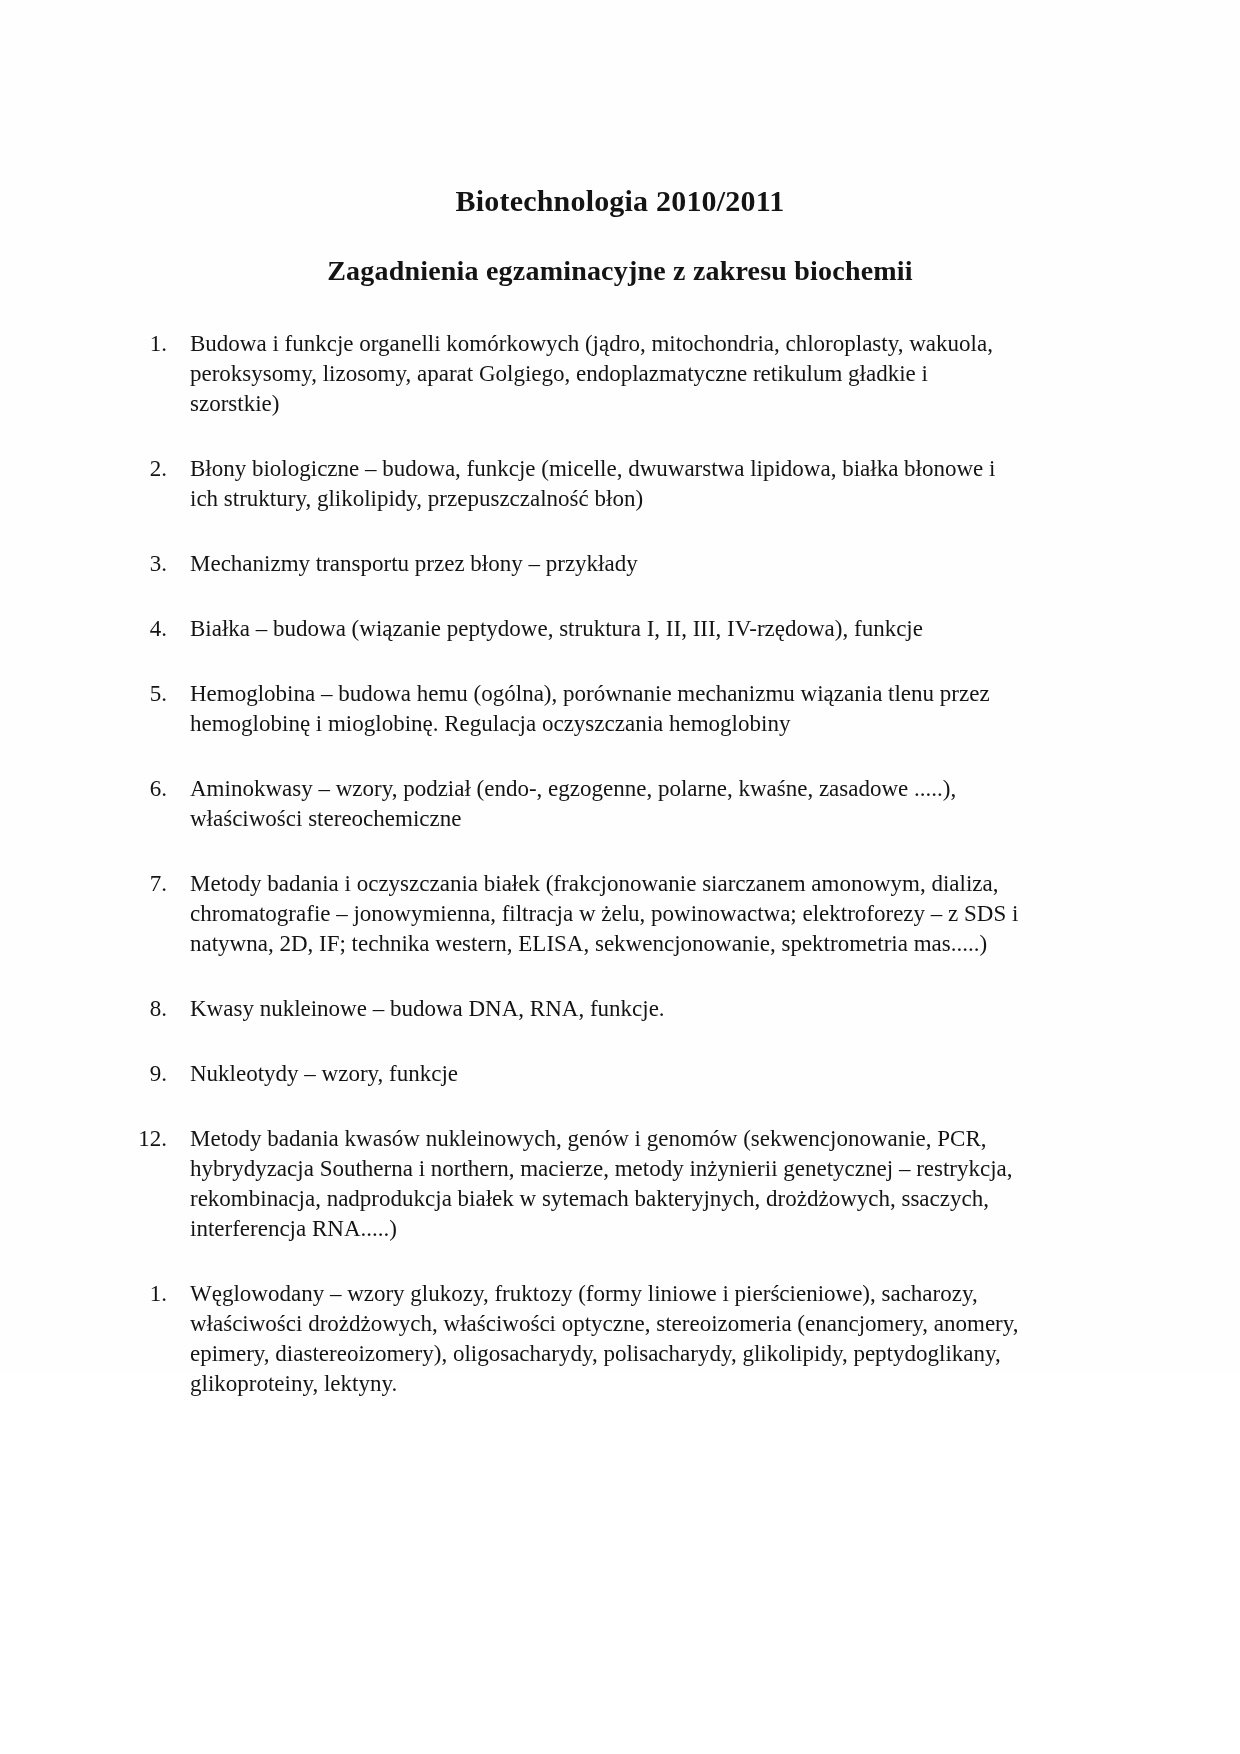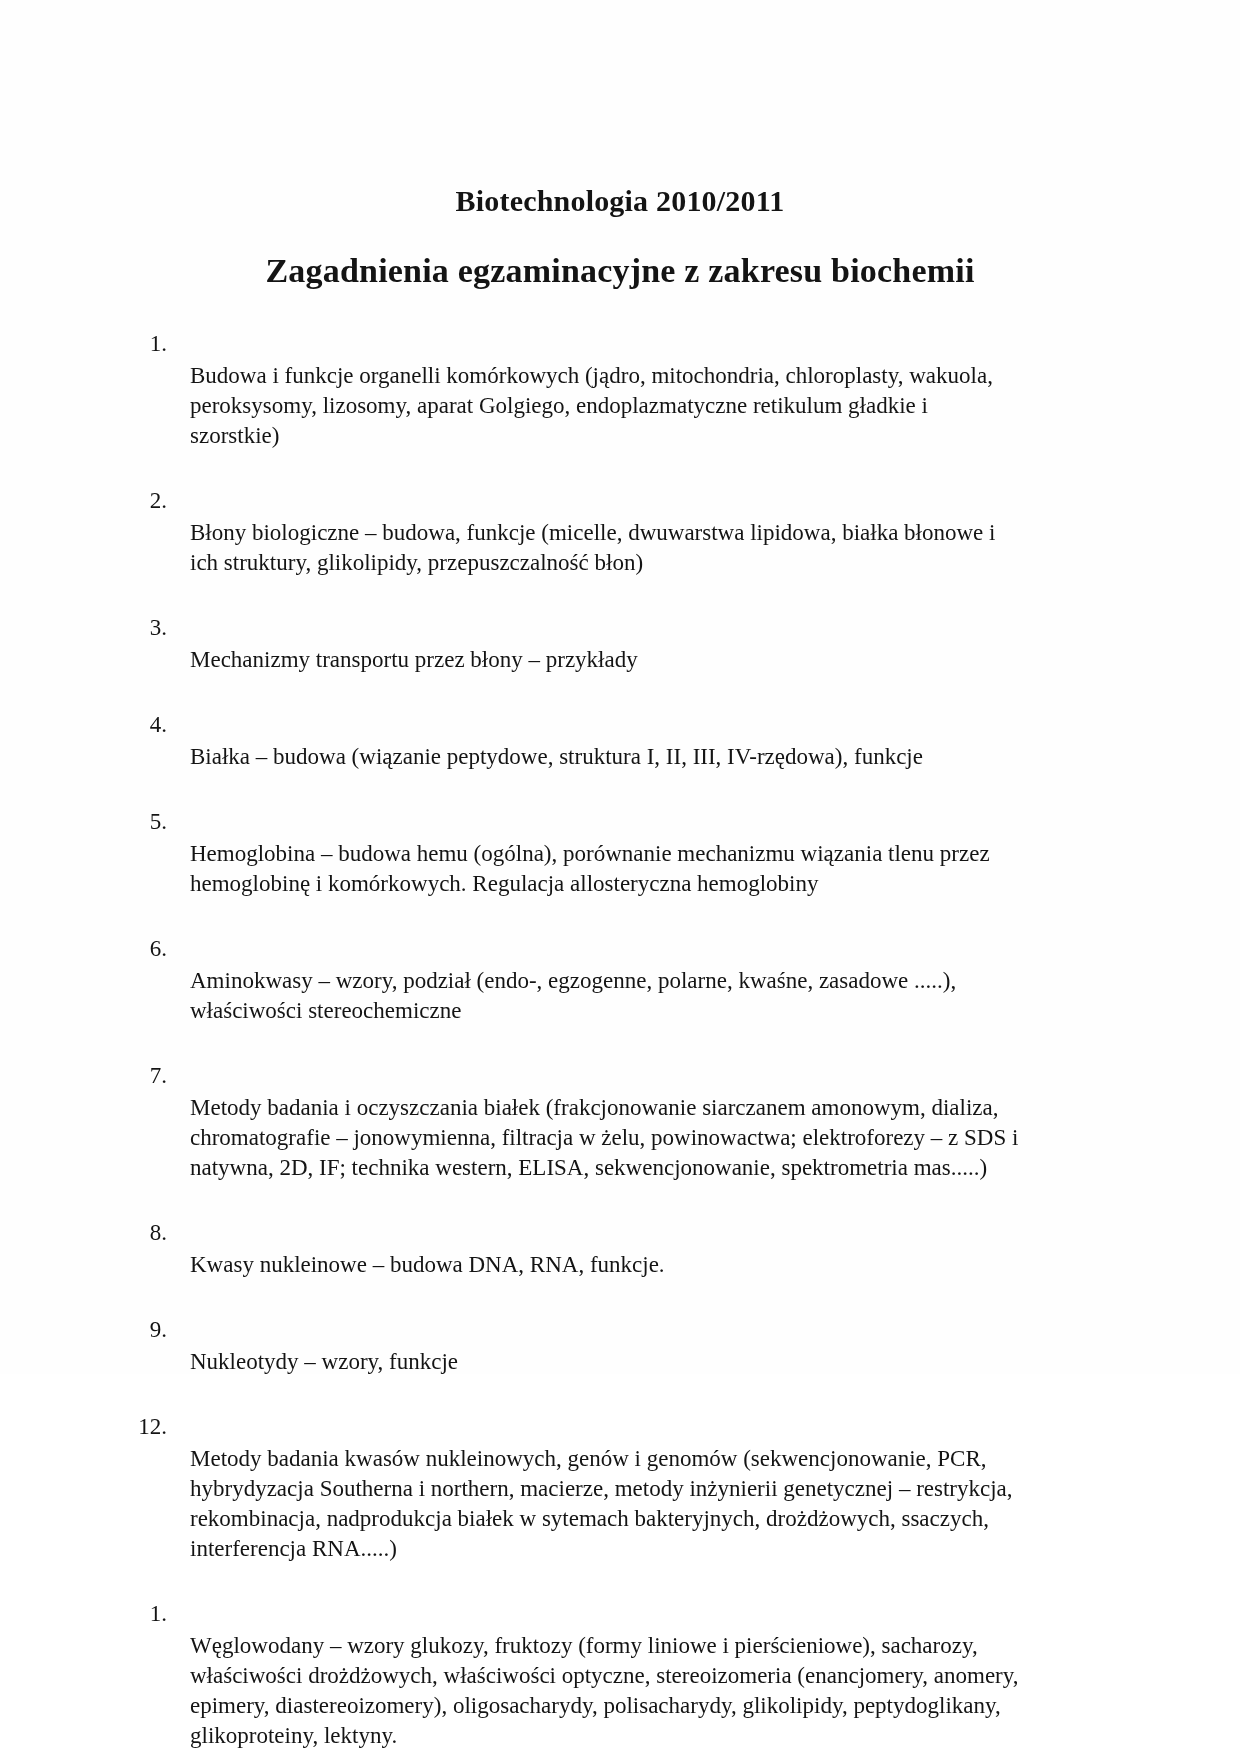--- a/index.html
+++ b/index.html
@@ -21,21 +21,21 @@
   .doc-title {
     text-align: center;
     font-weight: bold;
     font-size: 30px;
     line-height: 36px;
     letter-spacing: 0.2px;
   }
   .doc-subtitle {
     text-align: center;
     font-weight: bold;
-    font-size: 34px;
+    font-size: 28px;
     line-height: 31px;
     margin-top: 36px;
     letter-spacing: 0.2px;
   }
   .topic-list {
     margin-top: 43px;
     margin-left: 120px;
     width: 990px;
   }
   .topic-item {
@@ -49,21 +49,20 @@
   .item-number {
     flex: 0 0 47px;
     width: 47px;
     text-align: right;
   }
   .item-text {
     margin-left: 23px;
     width: 920px;
     white-space: pre-line;
     text-align: left;
-    margin-top: 32px;
   }
 </style>
 </head>
 <body>
 
 <div class="page">
 
   <h1 class="doc-title">Biotechnologia 2010/2011</h1>
 
   <h2 class="doc-subtitle">Zagadnienia egzaminacyjne z zakresu biochemii</h2>
@@ -89,21 +88,21 @@
     </div>
 
     <div class="topic-item">
       <span class="item-number">4.</span>
       <span class="item-text">Białka – budowa (wiązanie peptydowe, struktura I, II, III, IV-rzędowa), funkcje</span>
     </div>
 
     <div class="topic-item">
       <span class="item-number">5.</span>
       <span class="item-text">Hemoglobina – budowa hemu (ogólna), porównanie mechanizmu wiązania tlenu przez
-hemoglobinę i komórkowych. Regulacja allosteryczna hemoglobiny</span>
+hemoglobinę i mioglobinę. Regulacja oczyszczania hemoglobiny</span>
     </div>
 
     <div class="topic-item">
       <span class="item-number">6.</span>
       <span class="item-text">Aminokwasy – wzory, podział (endo-, egzogenne, polarne, kwaśne, zasadowe .....),
 właściwości stereochemiczne</span>
     </div>
 
     <div class="topic-item">
       <span class="item-number">7.</span>

